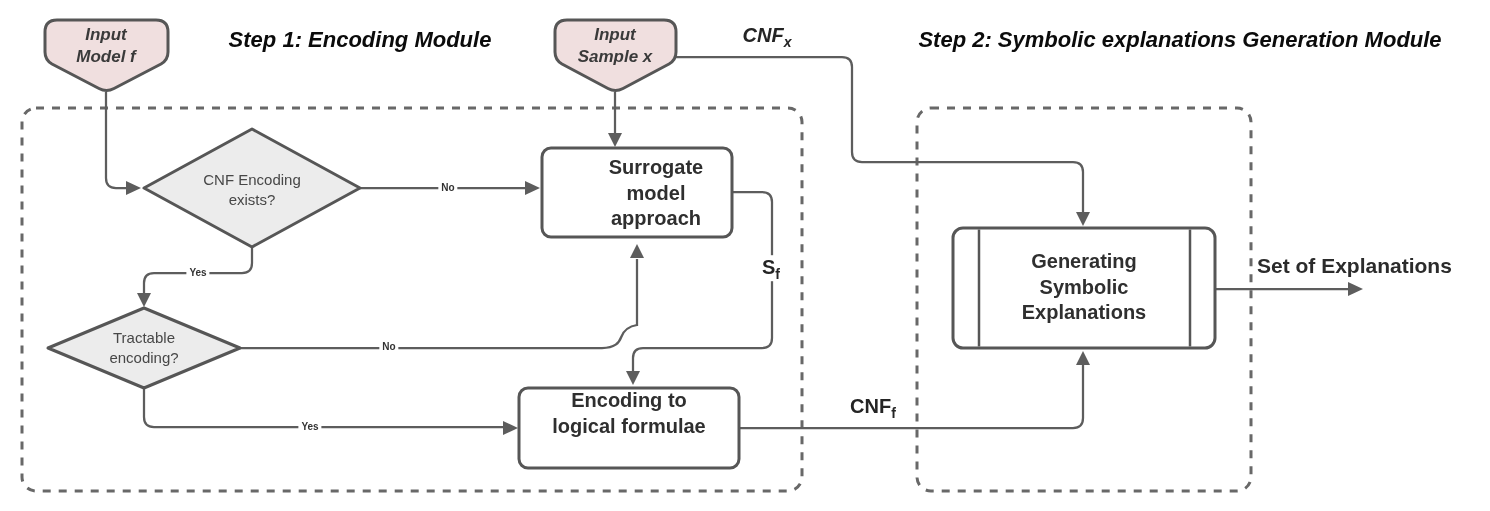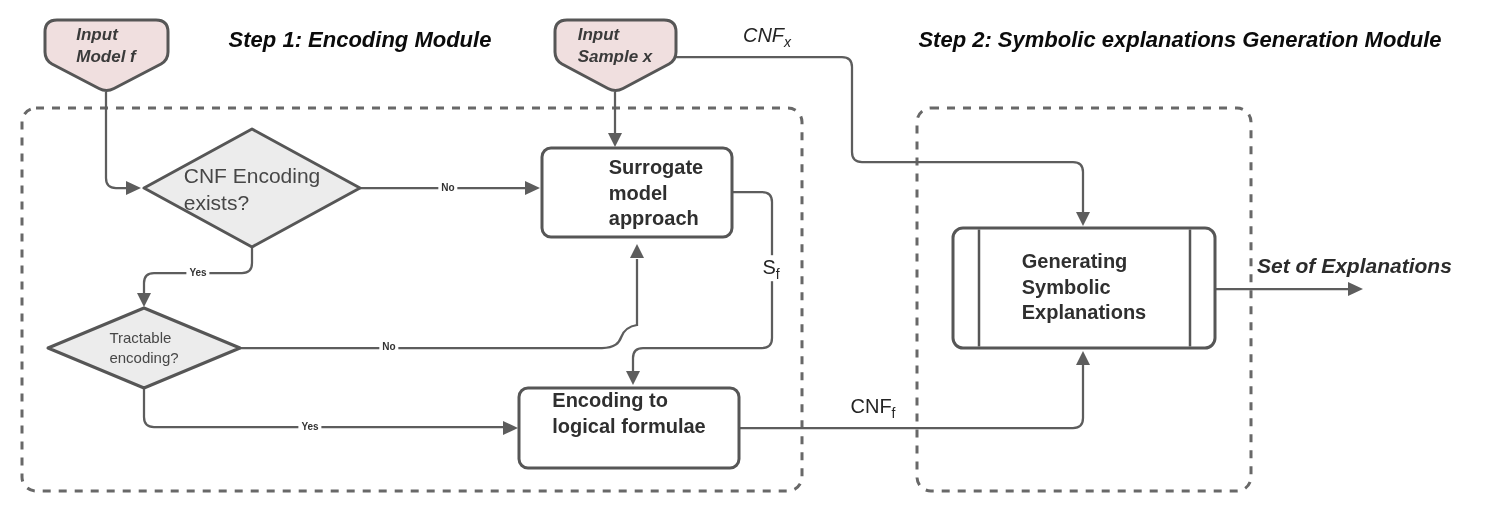--- a/index.html
+++ b/index.html
@@ -40,62 +40,62 @@
   .shape { stroke: var(--shape-border); stroke-width: 3; }
   .banner { fill: var(--input-fill); }
   .diamond { fill: var(--diamond-fill); stroke-linejoin: round; }
   .process { fill: var(--process-fill); }
   .innerline { stroke: var(--shape-border); stroke-width: 2.5; }
 
   .lbl {
     position: absolute;
     transform: translate(-50%, -50%);
     white-space: pre-line;
+    text-align: center;
     color: var(--text-dark);
     line-height: 1.28;
   }
   .title {
     font-size: 22px;
     font-weight: bold;
     font-style: italic;
     color: var(--title);
     white-space: nowrap;
   }
   .banner-lbl {
     font-size: 17px;
     font-weight: bold;
     font-style: italic;
     color: #3a3a3a;
     line-height: 1.3;
   }
   .diamond-lbl { color: var(--text-diamond); line-height: 1.3; }
-  .d1 { font-size: 21px; }
+  .d1 { font-size: 15px; }
   .d2 { font-size: 15px; }
   .proc-lbl { font-size: 20px; font-weight: bold; }
   .edge-lbl {
     font-size: 10px;
     font-weight: bold;
     color: #333333;
     background: var(--bg);
     padding: 0 3px;
     white-space: nowrap;
   }
   .math-lbl {
     font-size: 20px;
-    font-weight: normal;
+    font-weight: bold;
     color: #242424;
     white-space: nowrap;
   }
   .math-lbl sub { font-size: 14px; line-height: 0; }
   .italic { font-style: italic; }
   .on-line { background: var(--bg); padding: 0 2px; }
   .output-lbl {
     font-size: 21px;
     font-weight: bold;
-    font-style: italic;
     color: #2b2b2b;
     transform: translate(0, -50%);
     white-space: nowrap;
   }
 </style>
 </head>
 <body>
 
 <div class="canvas">
 

